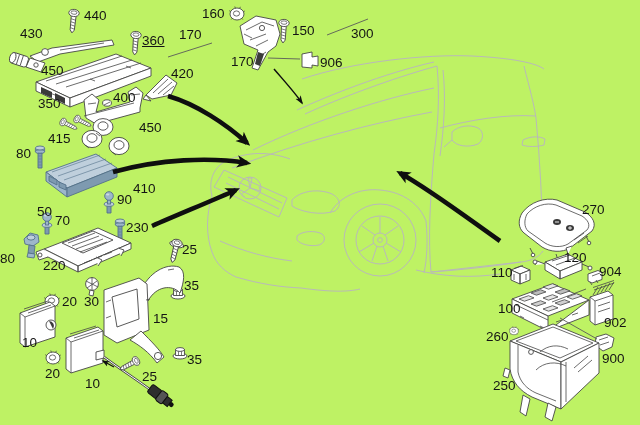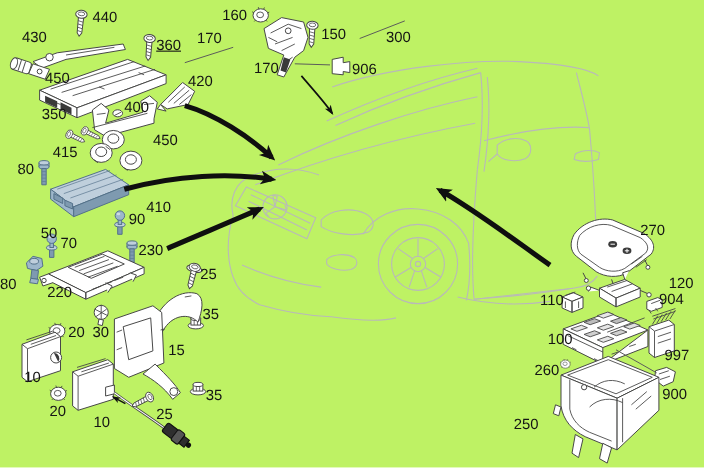--- a/index.html
+++ b/index.html
@@ -374,22 +374,22 @@
       <span class="callout" style="left: 184px; top: 279px;">35</span>
       <span class="callout" style="left: 62px; top: 295px;">20</span>
       <span class="callout" style="left: 84px; top: 295px; text-align: right;">30</span>
       <span class="callout" style="left: 153px; top: 312px;">15</span>
       <span class="callout" style="left: 22px; top: 336px;">10</span>
       <span class="callout" style="left: 45px; top: 367px;">20</span>
       <span class="callout" style="left: 85px; top: 377px;">10</span>
       <span class="callout" style="left: 142px; top: 370px;">25</span>
       <span class="callout" style="left: 187px; top: 353px;">35</span>
       <span class="callout" style="left: 582px; top: 203px;">270</span>
-      <span class="callout" style="left: 564px; top: 251px; margin-left: 44px;">120</span>
+      <span class="callout" style="left: 564px; top: 251px;">120</span>
       <span class="callout" style="left: 491px; top: 266px;">110</span>
       <span class="callout" style="left: 599px; top: 265px;">904</span>
       <span class="callout" style="left: 498px; top: 302px;">100</span>
-      <span class="callout" style="left: 604px; top: 316px;">997</span>
+      <span class="callout" style="left: 604px; top: 316px;">902</span>
       <span class="callout" style="left: 486px; top: 330px;">260</span>
       <span class="callout" style="left: 602px; top: 352px;">900</span>
-      <span class="callout" style="left: 467px; top: 379px;">250</span>
+      <span class="callout" style="left: 493px; top: 379px;">250</span>
     </div>
 </div>
 
 </body></html>

